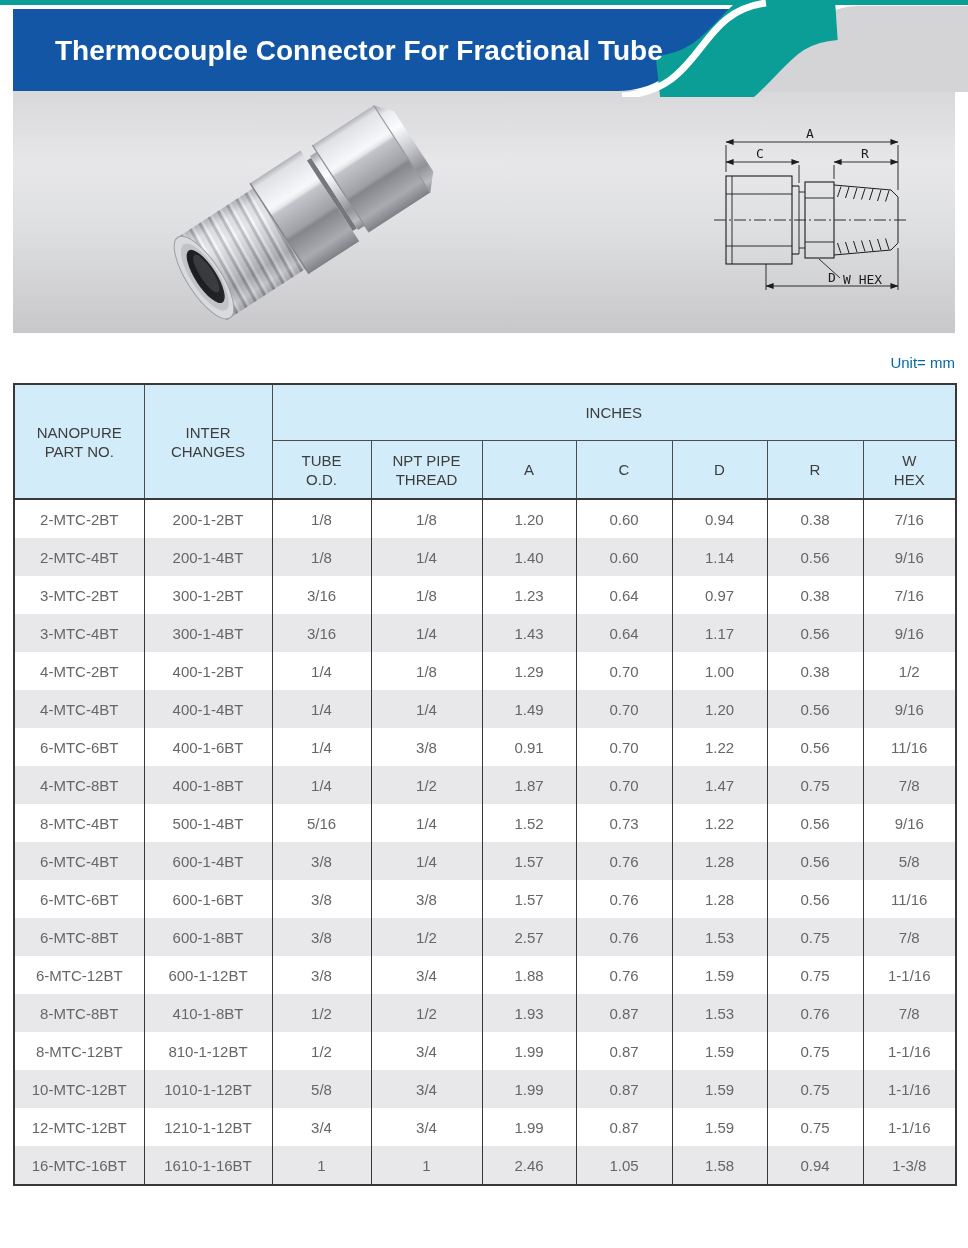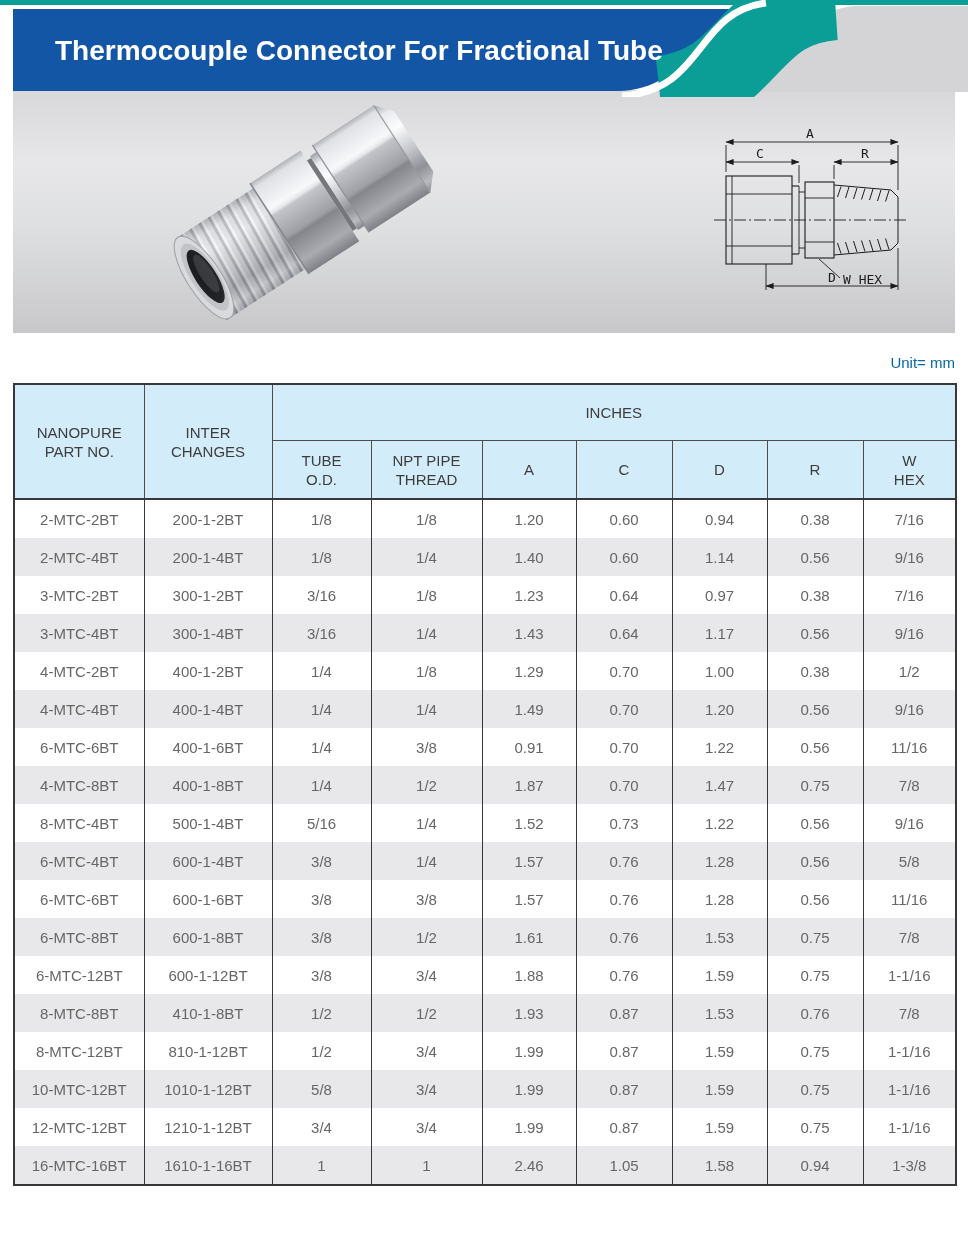--- a/index.html
+++ b/index.html
@@ -335,21 +335,21 @@
           <td>0.76</td>
           <td>1.28</td>
           <td>0.56</td>
           <td>11/16</td>
         </tr>
         <tr class="alt">
           <td>6-MTC-8BT</td>
           <td>600-1-8BT</td>
           <td>3/8</td>
           <td>1/2</td>
-          <td>1.61</td>
+          <td>2.57</td>
           <td>0.76</td>
           <td>1.53</td>
           <td>0.75</td>
           <td>7/8</td>
         </tr>
         <tr>
           <td>6-MTC-12BT</td>
           <td>600-1-12BT</td>
           <td>3/8</td>
           <td>3/4</td>

